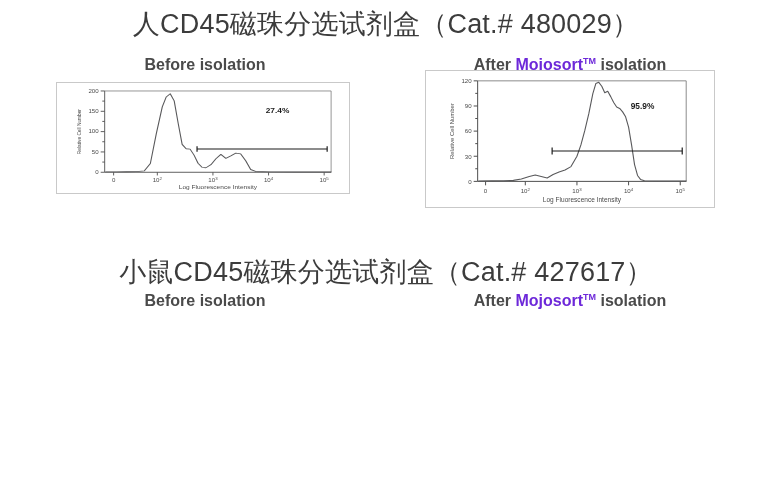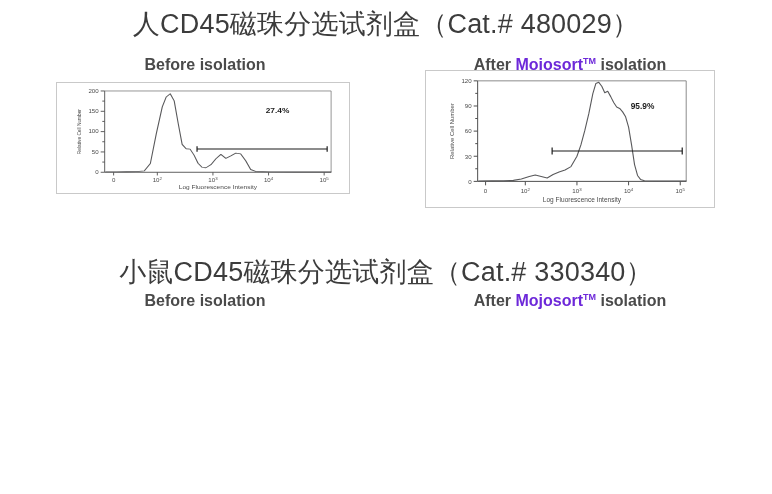--- a/index.html
+++ b/index.html
@@ -187,21 +187,21 @@
           <line x1="127" y1="77.7" x2="127" y2="84.7"></line>
           <line x1="258" y1="77.7" x2="258" y2="84.7"></line>
         </g>
         <text class="pct-lbl" x="218" y="39" text-anchor="middle" font-size="8.4">95.9%</text>
       </svg>
     </div>
   </div>
 
   <div class="section section-2">
 
-    <div class="kit-title">小鼠CD45磁珠分选试剂盒（Cat.# 330340）</div>
+    <div class="kit-title">小鼠CD45磁珠分选试剂盒（Cat.# 427617）</div>
 
     <div class="panel-head head-before-2">
       <span>Before  isolation</span>
     </div>
 
     <div class="panel-head head-after-2">
       <span>After </span><span class="brand"><span>Mojosort</span><sup>TM</sup></span><span> isolation</span>
     </div>
 
   </div>

